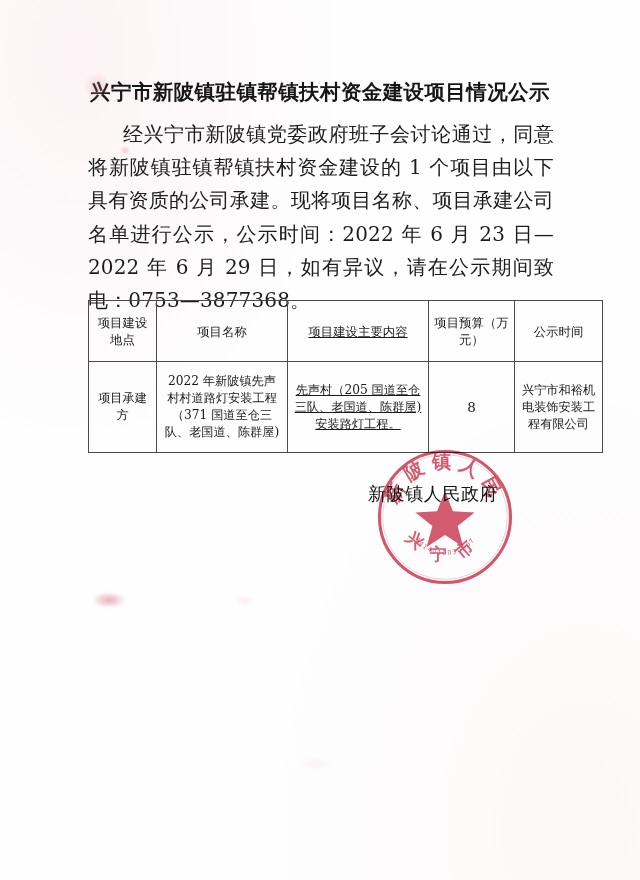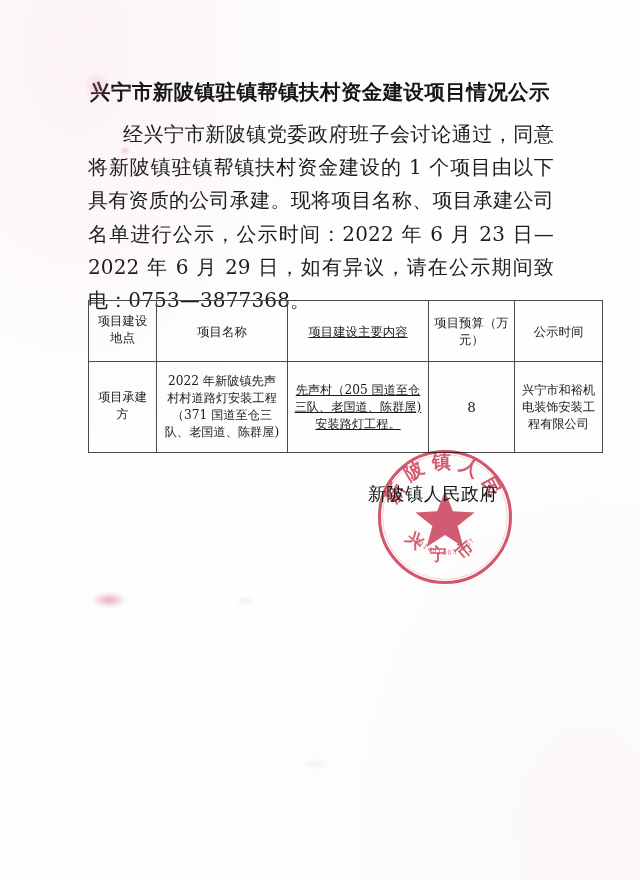--- a/index.html
+++ b/index.html
@@ -81,21 +81,21 @@
     padding: 4px 5px;
     line-height: 17px;
   }
   #project-table thead td {
     height: 52px;
     font-size: 12.4px;
   }
   #project-table tbody td {
     height: 82px;
   }
-  .col-a { width: 57px; font-family: Liberation Mono, monospace; }
+  .col-a { width: 57px; }
   .col-b { width: 120px; }
   .col-c { width: 130px; text-decoration: underline; }
   .col-d { width: 75px; margin-top: 7px; }
   .col-e { width: 77px; }
 
   .cell-justify {
     text-align: justify;
     text-justify: inter-ideograph;
     padding-left: 7px;
     padding-right: 7px;

